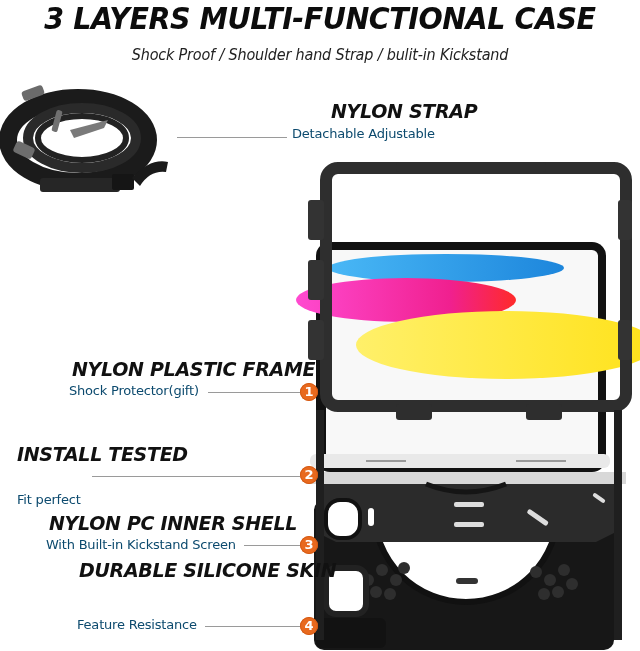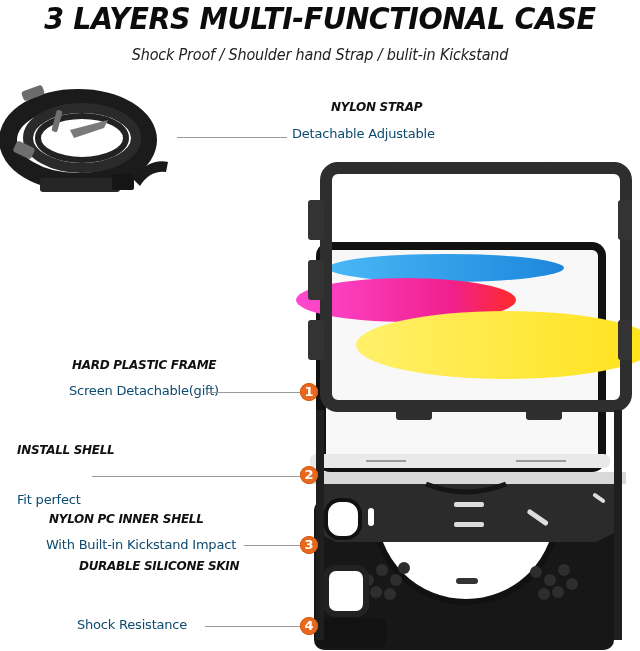--- a/index.html
+++ b/index.html
@@ -14,21 +14,21 @@
   }
   .subtitle {
     position: absolute; left: 0; top: 45px; width: 640px; text-align: center;
     font-family: "DejaVu Sans", sans-serif; font-style: italic;
     font-size: 16px; color: #222; letter-spacing: -0.2px;
     transform: scaleX(0.9); transform-origin: center;
   }
 
   .feature-title {
     position: absolute; font-family: "DejaVu Sans", sans-serif; font-weight: bold; font-style: italic;
-    font-size: 12px; color: #111; white-space: nowrap; letter-spacing: -0.3px;
+    font-size: 19px; color: #111; white-space: nowrap; letter-spacing: -0.3px;
   }
   .feature-desc {
     position: absolute; font-family: "DejaVu Sans", sans-serif;
     font-size: 13px; color: #0c4a6e; white-space: nowrap; letter-spacing: -0.2px;
   }
   .leader { position: absolute; height: 1px; background: #9a9a9a; }
 
   .badge {
     position: absolute; width: 18px; height: 18px; border-radius: 50%;
     background: #e8691e; color: #fff; font-family: "DejaVu Sans", sans-serif;
@@ -134,31 +134,31 @@
     <rect x="12" y="160" width="16" height="40" rx="3" fill="#333"></rect>
     <rect x="322" y="40" width="14" height="40" rx="3" fill="#333"></rect>
     <rect x="322" y="160" width="14" height="40" rx="3" fill="#333"></rect>
     <rect x="100" y="244" width="36" height="16" rx="3" fill="#2e2e2e"></rect>
     <rect x="230" y="244" width="36" height="16" rx="3" fill="#2e2e2e"></rect>
     <rect x="20" y="250" width="8" height="230" fill="#1f1f1f"></rect>
     <rect x="318" y="250" width="8" height="230" fill="#1f1f1f"></rect>
   </g>
 </svg>
 
-<div class="feature-title" style="left:72px;top:358px">HARD PLASTIC FRAME</div>
-<div class="feature-desc" style="left:69px;top:383px">Screen Detachable(gift)</div>
+<div class="feature-title" style="left:72px;top:358px">NYLON PLASTIC FRAME</div>
+<div class="feature-desc" style="left:69px;top:383px">Shock Protector(gift)</div>
 <div class="leader" style="left:208px;top:392px;width:92px"></div>
 <div class="badge" style="left:300px;top:383px">1</div>
 
-<div class="feature-title" style="left:17px;top:443px">INSTALL SHELL</div>
+<div class="feature-title" style="left:17px;top:443px">INSTALL TESTED</div>
 <div class="feature-desc" style="left:17px;top:492px">Fit perfect</div>
 <div class="leader" style="left:92px;top:476px;width:208px"></div>
 <div class="badge" style="left:300px;top:466px">2</div>
 
 <div class="feature-title" style="left:49px;top:512px">NYLON PC INNER SHELL</div>
-<div class="feature-desc" style="left:46px;top:537px">With Built-in Kickstand Impact</div>
+<div class="feature-desc" style="left:46px;top:537px">With Built-in Kickstand Screen</div>
 <div class="leader" style="left:244px;top:545px;width:56px"></div>
 <div class="badge" style="left:300px;top:536px">3</div>
 
 <div class="feature-title" style="left:79px;top:559px">DURABLE SILICONE SKIN</div>
-<div class="feature-desc" style="left:77px;top:617px">Shock Resistance</div>
+<div class="feature-desc" style="left:77px;top:617px">Feature Resistance</div>
 <div class="leader" style="left:205px;top:626px;width:95px"></div>
 <div class="badge" style="left:300px;top:617px">4</div>
 
 </body></html>

